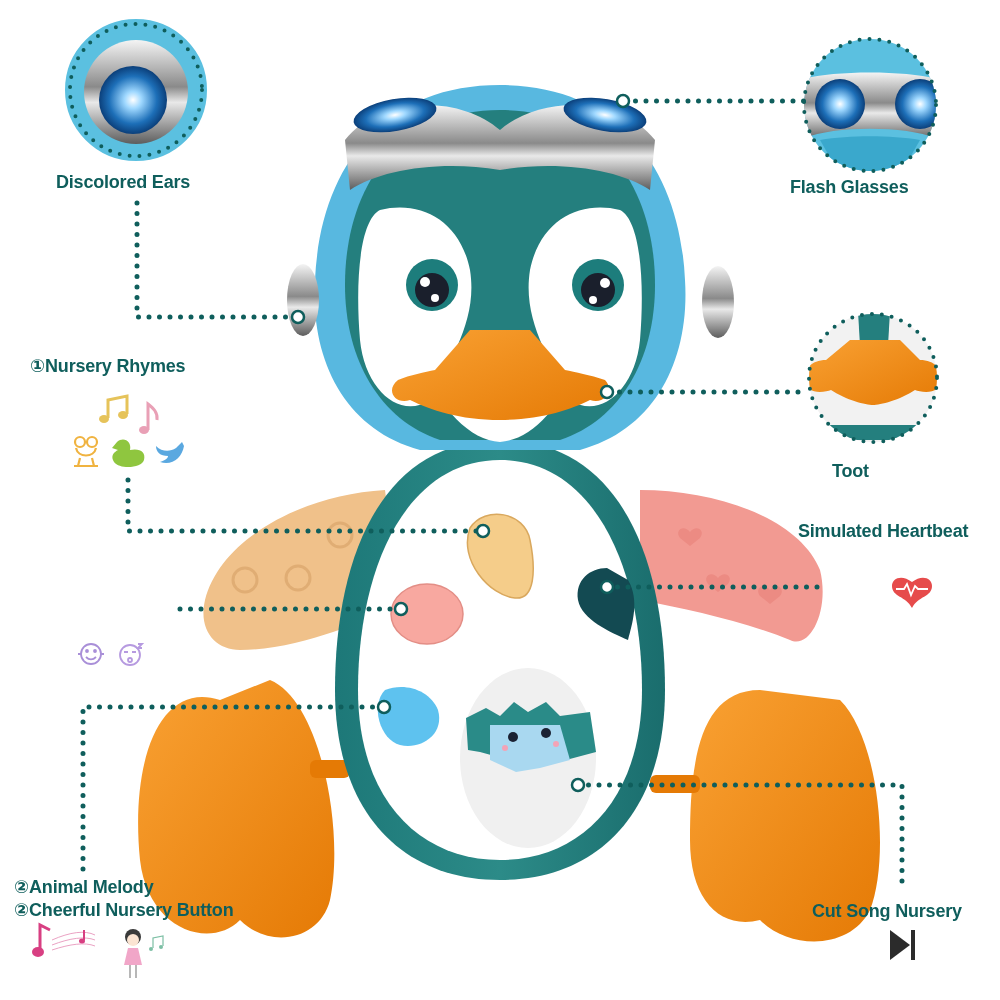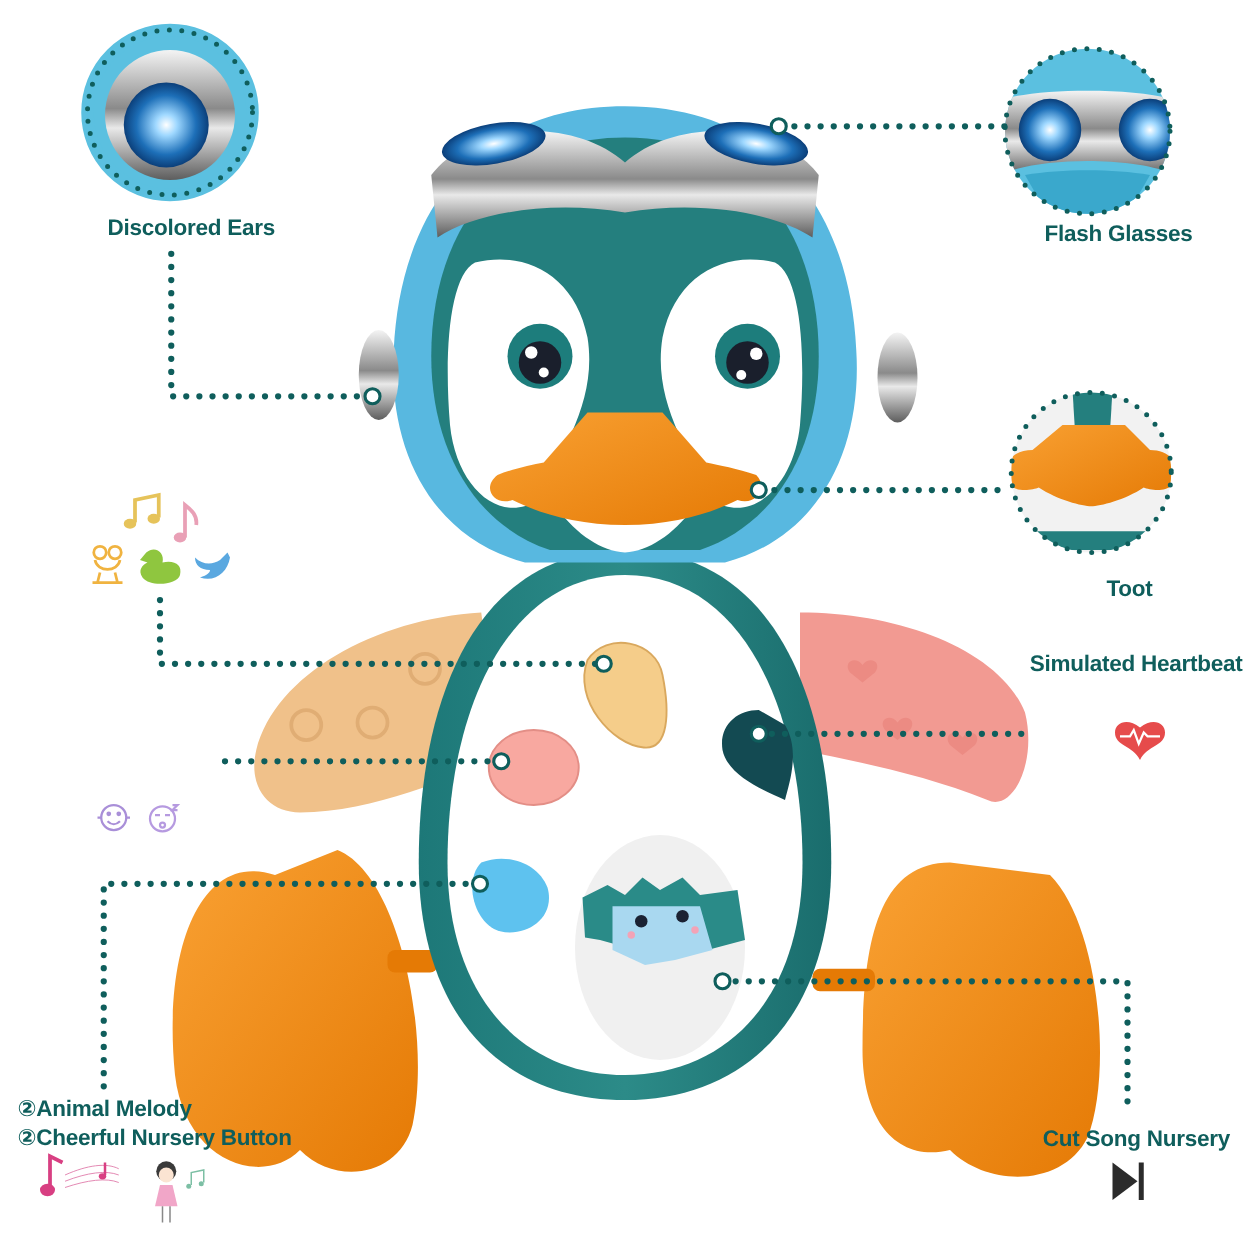--- a/index.html
+++ b/index.html
@@ -1,21 +1,21 @@
 <!DOCTYPE html>
 <html><head>
 <meta charset="utf-8">
 <style>
   * { box-sizing: border-box; margin: 0; padding: 0; }
   html, body { width: 1000px; height: 1000px; background: #ffffff; overflow: hidden; }
   body { position: relative; font-family: "Liberation Sans", "DejaVu Sans", sans-serif; }
   .stage { position: absolute; left: 0; top: 0; width: 1000px; height: 1000px; }
   .label {
     position: absolute; color: #0f5e5c; font-weight: bold; font-size: 18px;
-    line-height: 23px; white-space: nowrap; text-align: right; letter-spacing: -0.2px;
+    line-height: 23px; white-space: nowrap; text-align: left; letter-spacing: -0.2px;
   }
   svg.art { position: absolute; left: 0; top: 0; }
 </style>
 </head>
 <body>
 
 <div class="stage">
 
   <svg class="art" width="1000" height="1000" viewBox="0 0 1000 1000">
     <defs>
@@ -237,20 +237,21 @@
 
   <div class="label" style="left:56px; top:171px; width:164px;">
     <span>Discolored Ears</span>
   </div>
 
   <div class="label" style="left:790px; top:176px; width:164px;">
     <span>Flash Glasses</span>
   </div>
 
   <div class="label" style="left:30px; top:355px; width:200px;">
+    <div>①Nursery Rhymes</div>
   </div>
 
   <div class="label" style="left:832px; top:460px; width:90px;">
     <span>Toot</span>
   </div>
 
   <div class="label" style="left:798px; top:520px; width:196px;">
     <span>Simulated Heartbeat</span>
   </div>
 

